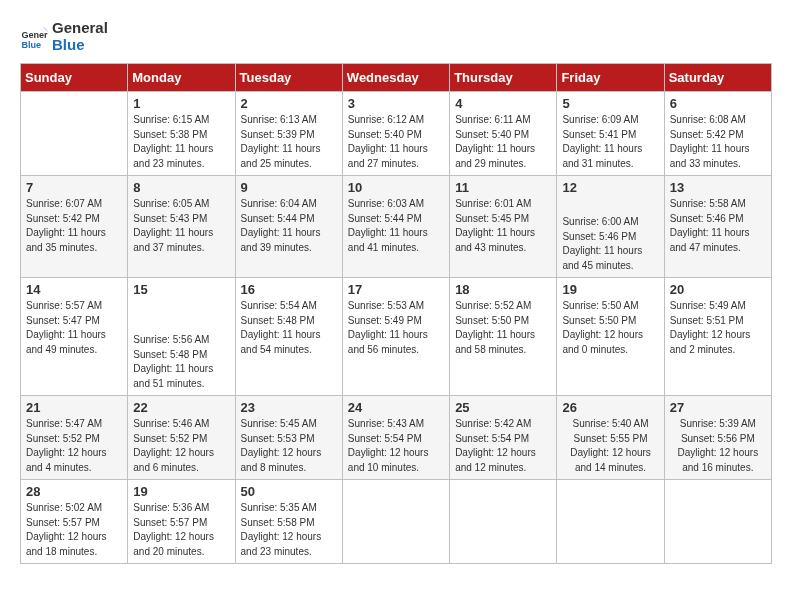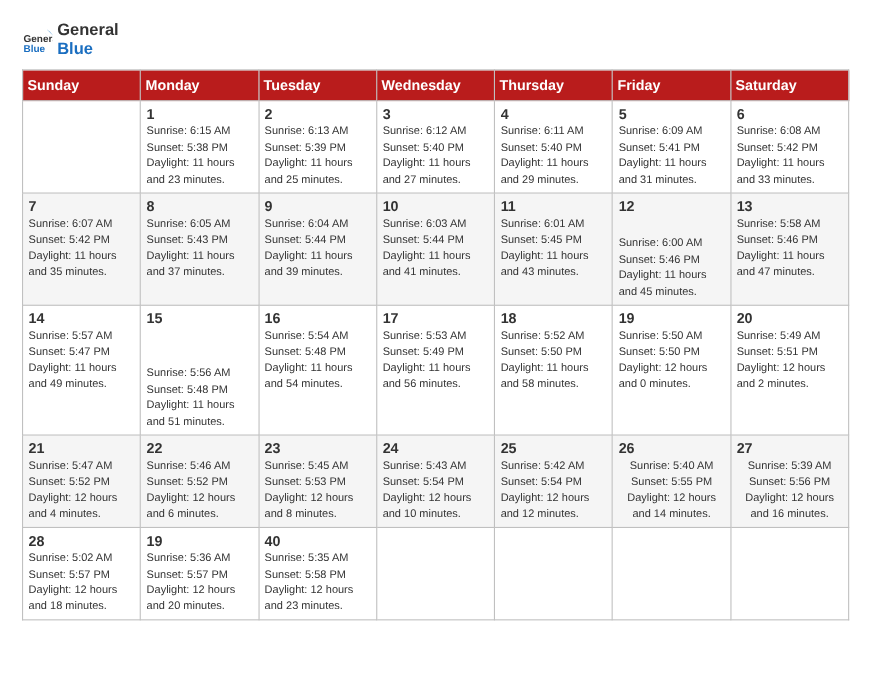--- a/index.html
+++ b/index.html
@@ -320,21 +320,21 @@
 and 18 minutes.</div>
         </td>
         <td>
           <span class="day-number">19</span>
           <div class="day-info" style="white-space: pre-line;">Sunrise: 5:36 AM
 Sunset: 5:57 PM
 Daylight: 12 hours
 and 20 minutes.</div>
         </td>
         <td>
-          <span class="day-number">40</span>
+          <span class="day-number">50</span>
           <div class="day-info" style="white-space: pre-line;">Sunrise: 5:35 AM
 Sunset: 5:58 PM
 Daylight: 12 hours
 and 23 minutes.</div>
         </td>
         <td class="empty-cell"></td>
         <td class="empty-cell"></td>
         <td class="empty-cell"></td>
         <td class="empty-cell"></td>
       </tr>

